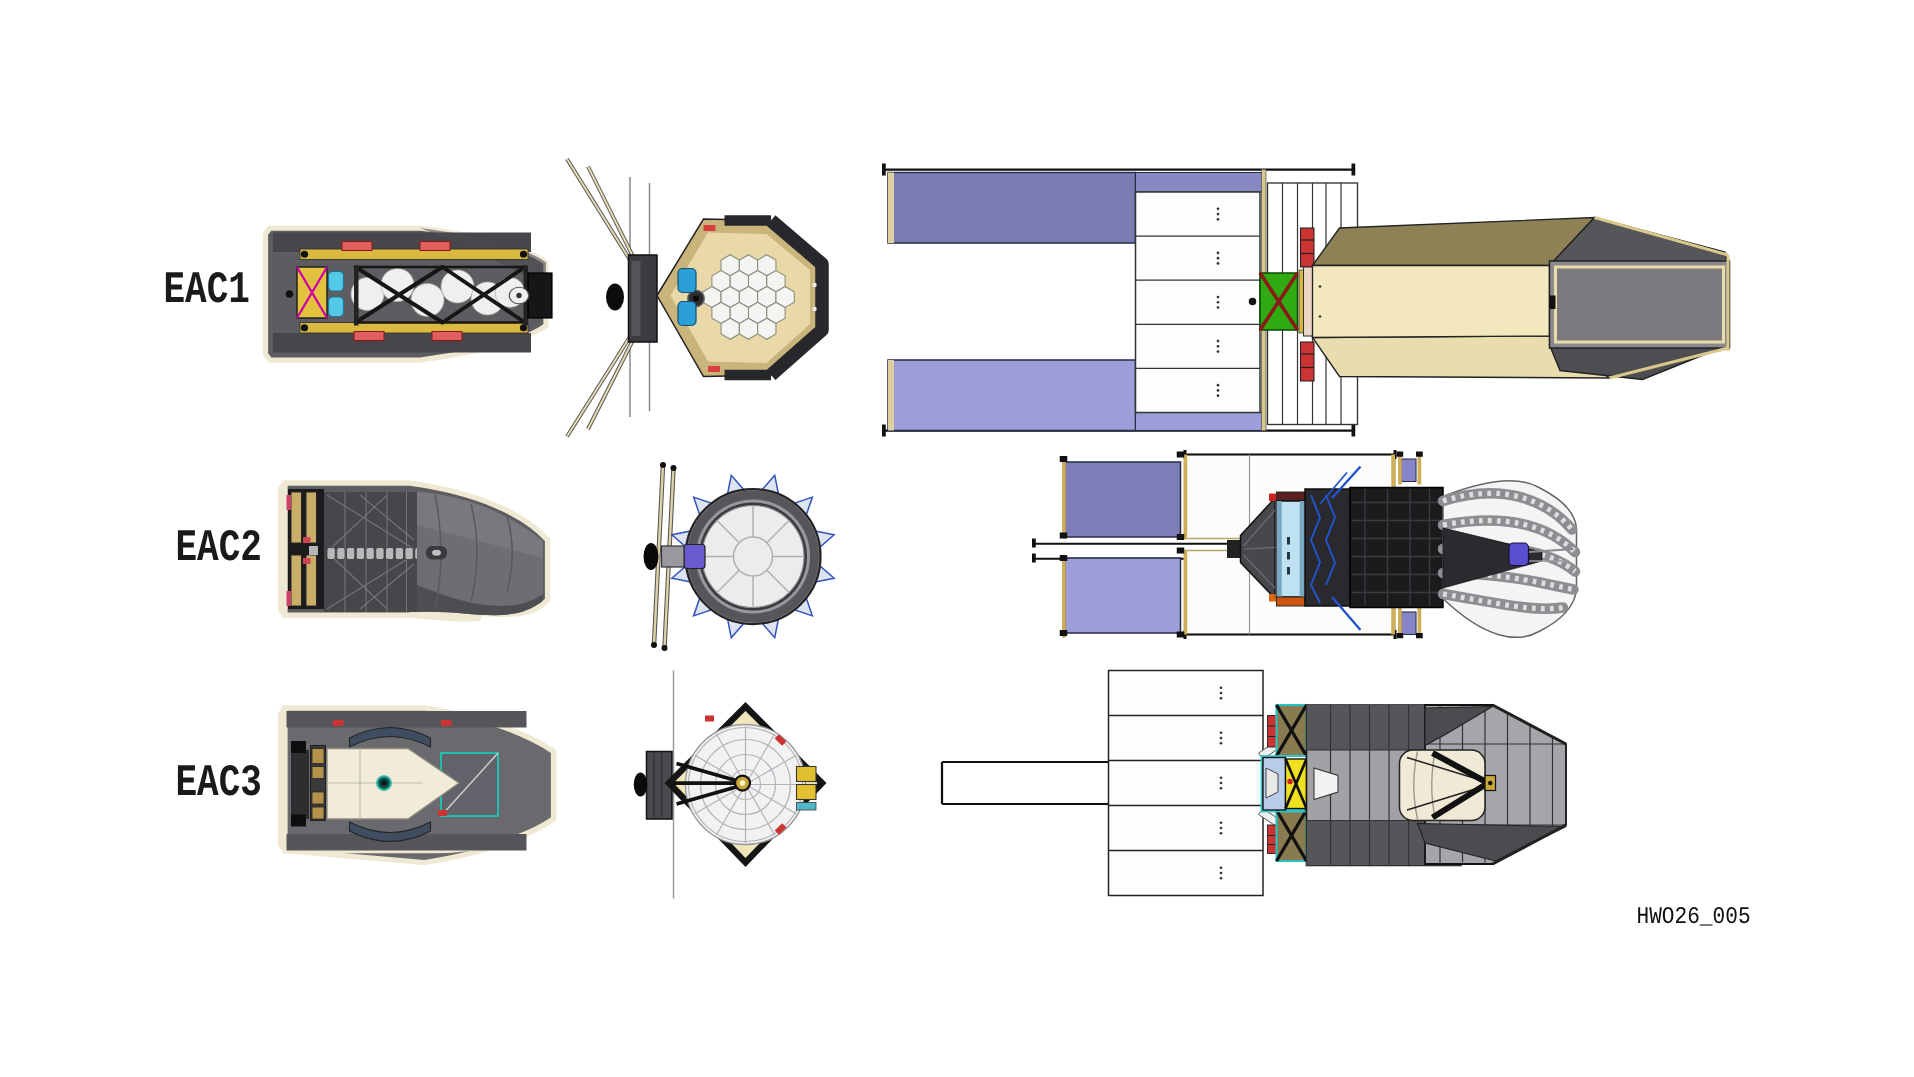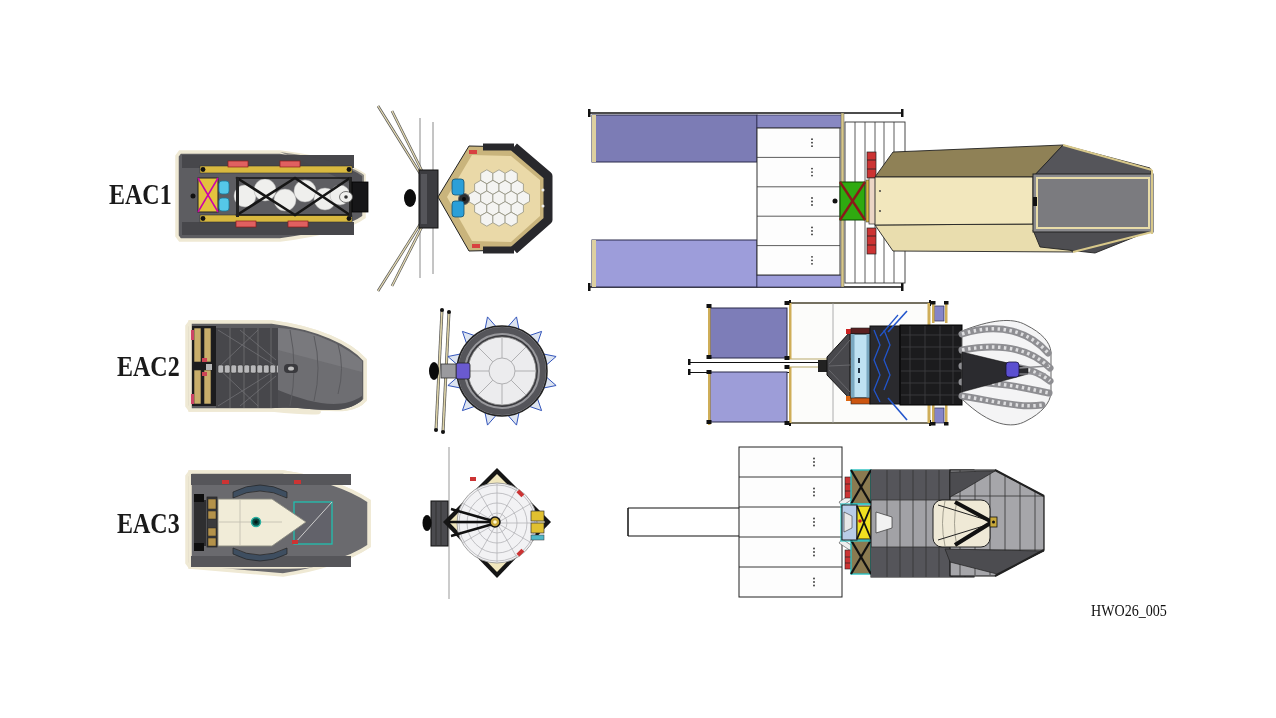--- a/index.html
+++ b/index.html
@@ -1,17 +1,17 @@
 <!DOCTYPE html>
 <html><head>
 <meta charset="utf-8">
 <style>
   html,body{margin:0;padding:0;background:#fff;}
   .canvas{position:relative;width:1276px;height:718px;background:#ffffff;overflow:hidden;
-          font-family:Liberation Serif, serif;border-radius:20px;}
+          font-family:Liberation Mono, monospace;border-radius:20px;}
   .row-label{position:absolute;font-weight:bold;font-size:30px;line-height:1;color:#1a1a1a;
              transform:scaleX(0.80);transform-origin:left center;letter-spacing:0px;}
   .fig-id{position:absolute;font-size:16px;color:#111;transform:scaleX(0.88);
           transform-origin:left center;}
   svg{position:absolute;left:0;top:0;}
 </style>
 </head>
 <body>
 
 <div class="canvas">

